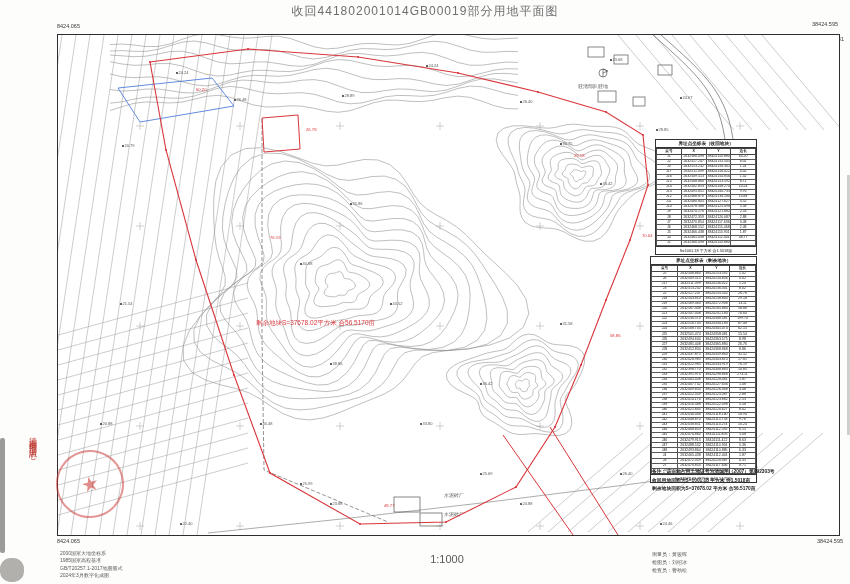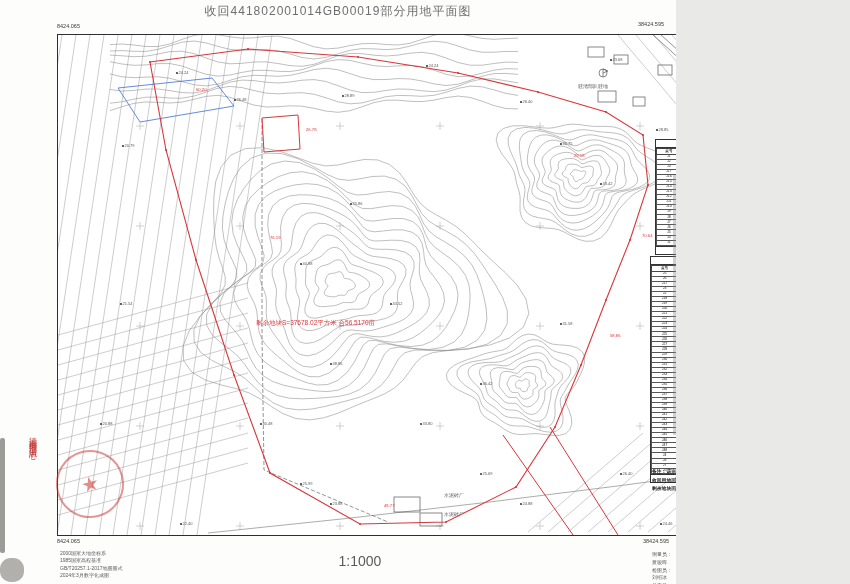--- a/index.html
+++ b/index.html
@@ -1,16 +1,16 @@
 <!DOCTYPE html>
 <html><head>
 <meta charset="utf-8">
 <style>
   html,body{margin:0;padding:0;background:#e9e9e7;}
-  .sheet{position:relative;width:676px;height:584px;background:#fdfdfc;overflow:hidden;
+  .sheet{position:relative;width:850px;height:584px;background:#fdfdfc;overflow:hidden;
          font-family:"Liberation Sans","DejaVu Sans",sans-serif;color:#333;}
   .title{position:absolute;top:3px;left:0;right:0;text-align:center;font-size:12px;
          letter-spacing:1px;color:#6e6e6e;}
   .map-area{position:absolute;left:57px;top:34px;width:783px;height:502px;
             border:1.3px solid #2e2e2e;box-sizing:border-box;background:#fff;}
   .map-area svg{position:absolute;left:0;top:0;width:100%;height:100%;}
   .corner{position:absolute;font-size:5.5px;color:#3a3a3a;white-space:nowrap;}
   .maplabel{position:absolute;white-space:nowrap;transform-origin:0 0;}
   .spot{position:absolute;font-size:4px;color:#555;white-space:nowrap;}
   .spot b{font-weight:normal;}
@@ -21,21 +21,21 @@
   .tbltitle{font-size:4.6px;font-weight:bold;text-align:center;padding:1px 0;color:#222;
             border-bottom:0.6px solid #333;}
   table.coord{border-collapse:collapse;width:100%;table-layout:fixed;}
   table.coord th{font-size:3.6px;font-weight:bold;border:0.5px solid #444;padding:0.4px 0;text-align:center;color:#222;}
   table.coord td{font-size:3.5px;border:0.5px solid #555;padding:0.2px 1px;text-align:center;
                  color:#222;line-height:1.05;overflow:hidden;white-space:nowrap;}
   .tblsum{font-size:3.9px;text-align:center;border-top:0.6px solid #333;padding:1px 0;color:#222;}
   .notes{position:absolute;left:652px;top:468px;width:150px;font-size:4.8px;line-height:1.8;
          color:#222;font-weight:bold;}
   .foot-left{position:absolute;left:60px;top:550px;font-size:5px;line-height:1.45;color:#5a5a5a;}
-  .scale{position:absolute;left:0;right:0;top:553px;text-align:center;font-size:14px;color:#5a5a5a;padding-left:44px;}
+  .scale{position:absolute;left:0;right:0;top:553px;text-align:center;font-size:11px;color:#5a5a5a;padding-left:44px;}
   .foot-right{position:absolute;left:652px;top:551px;font-size:5px;line-height:1.55;color:#5a5a5a;}
   .stamp-text{position:absolute;left:26px;top:430px;height:120px;writing-mode:vertical-rl;
               text-orientation:upright;font-size:8px;letter-spacing:1.5px;color:rgba(190,55,50,.8);}
   .stamp-circle{position:absolute;left:56px;top:450px;width:64px;height:64px;border-radius:50%;
                 border:2.5px solid rgba(200,45,40,.5);transform:rotate(-14deg);
                 display:flex;align-items:center;justify-content:center;}
   .stamp-circle .star{color:rgba(200,45,40,.55);font-size:20px;}
   .smudge{position:absolute;}
 </style>
 </head>

